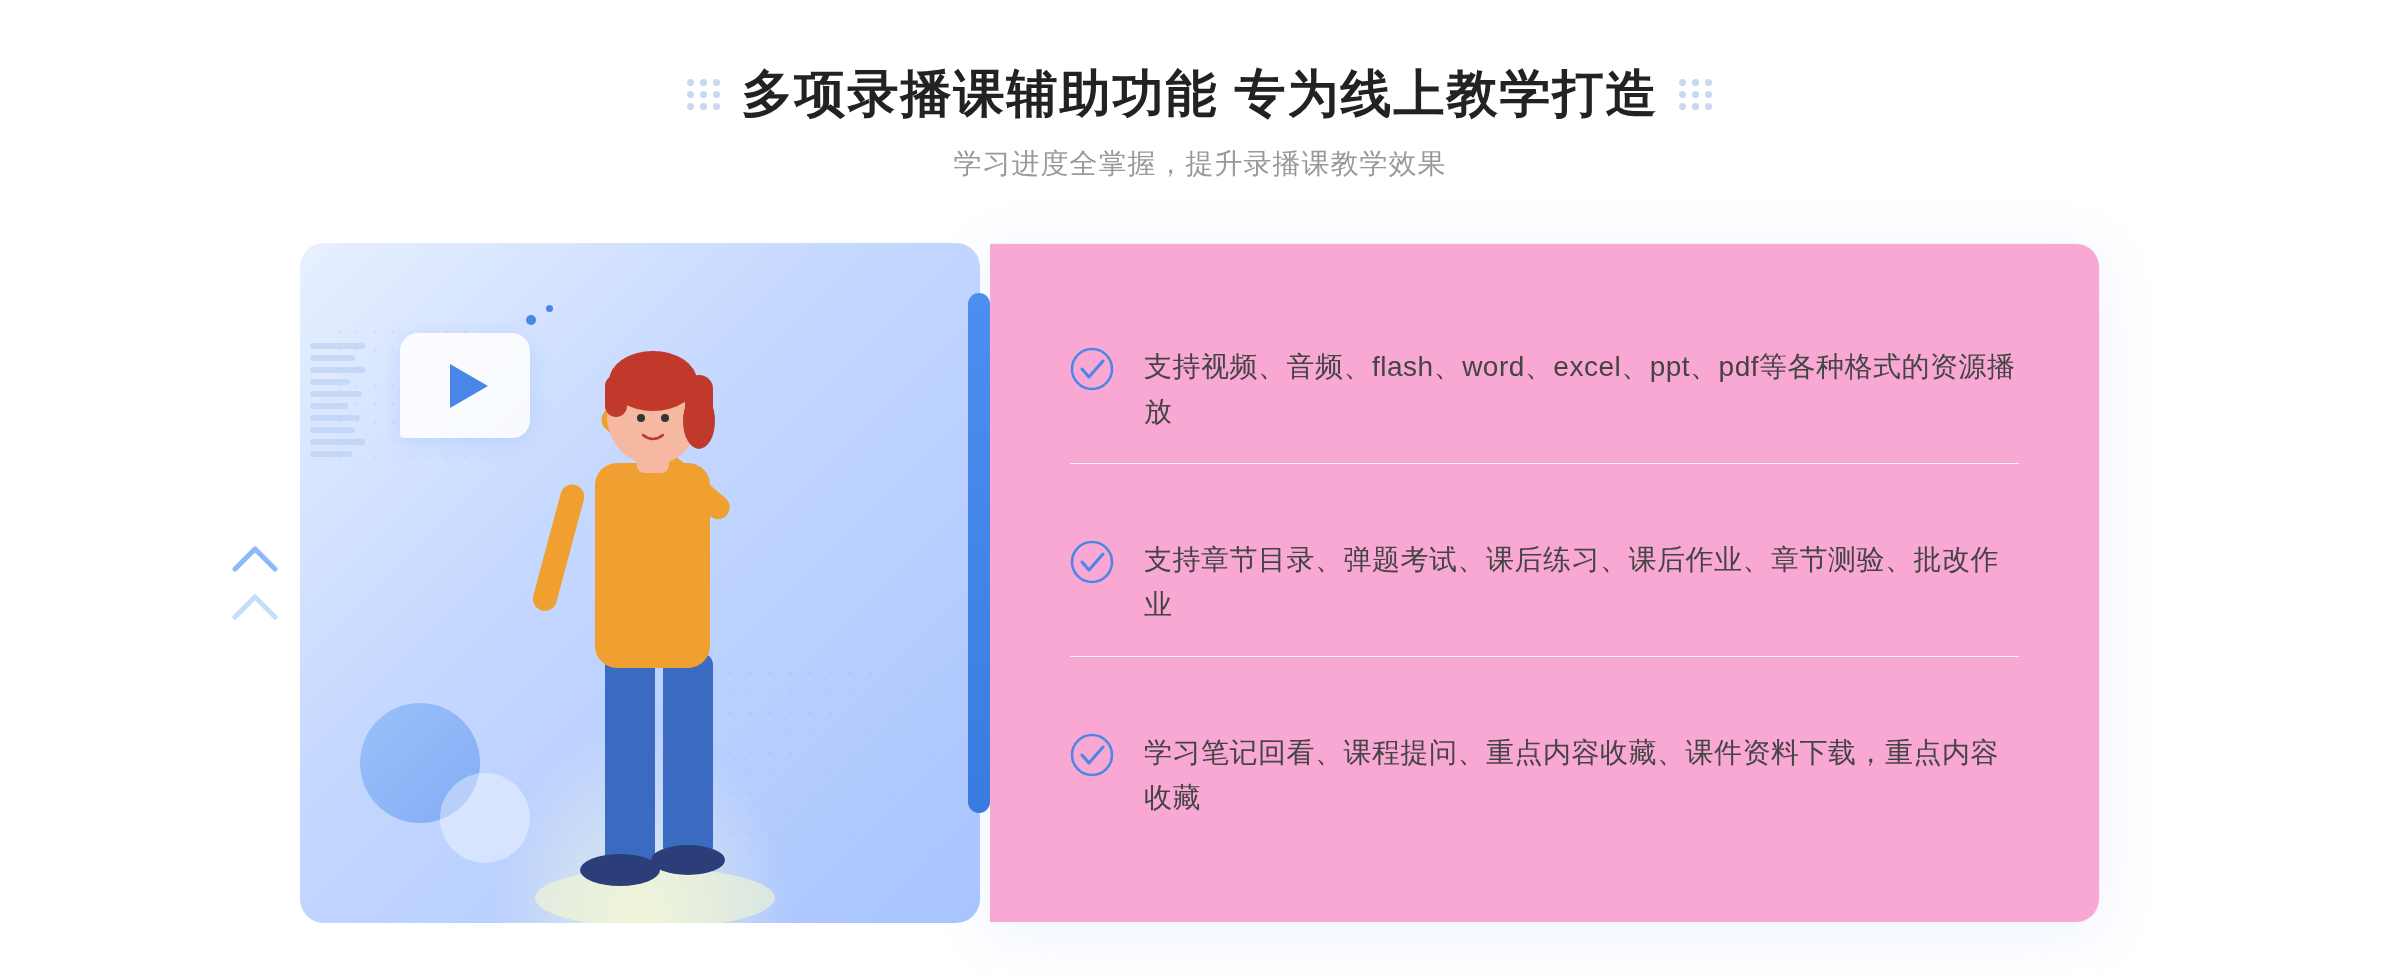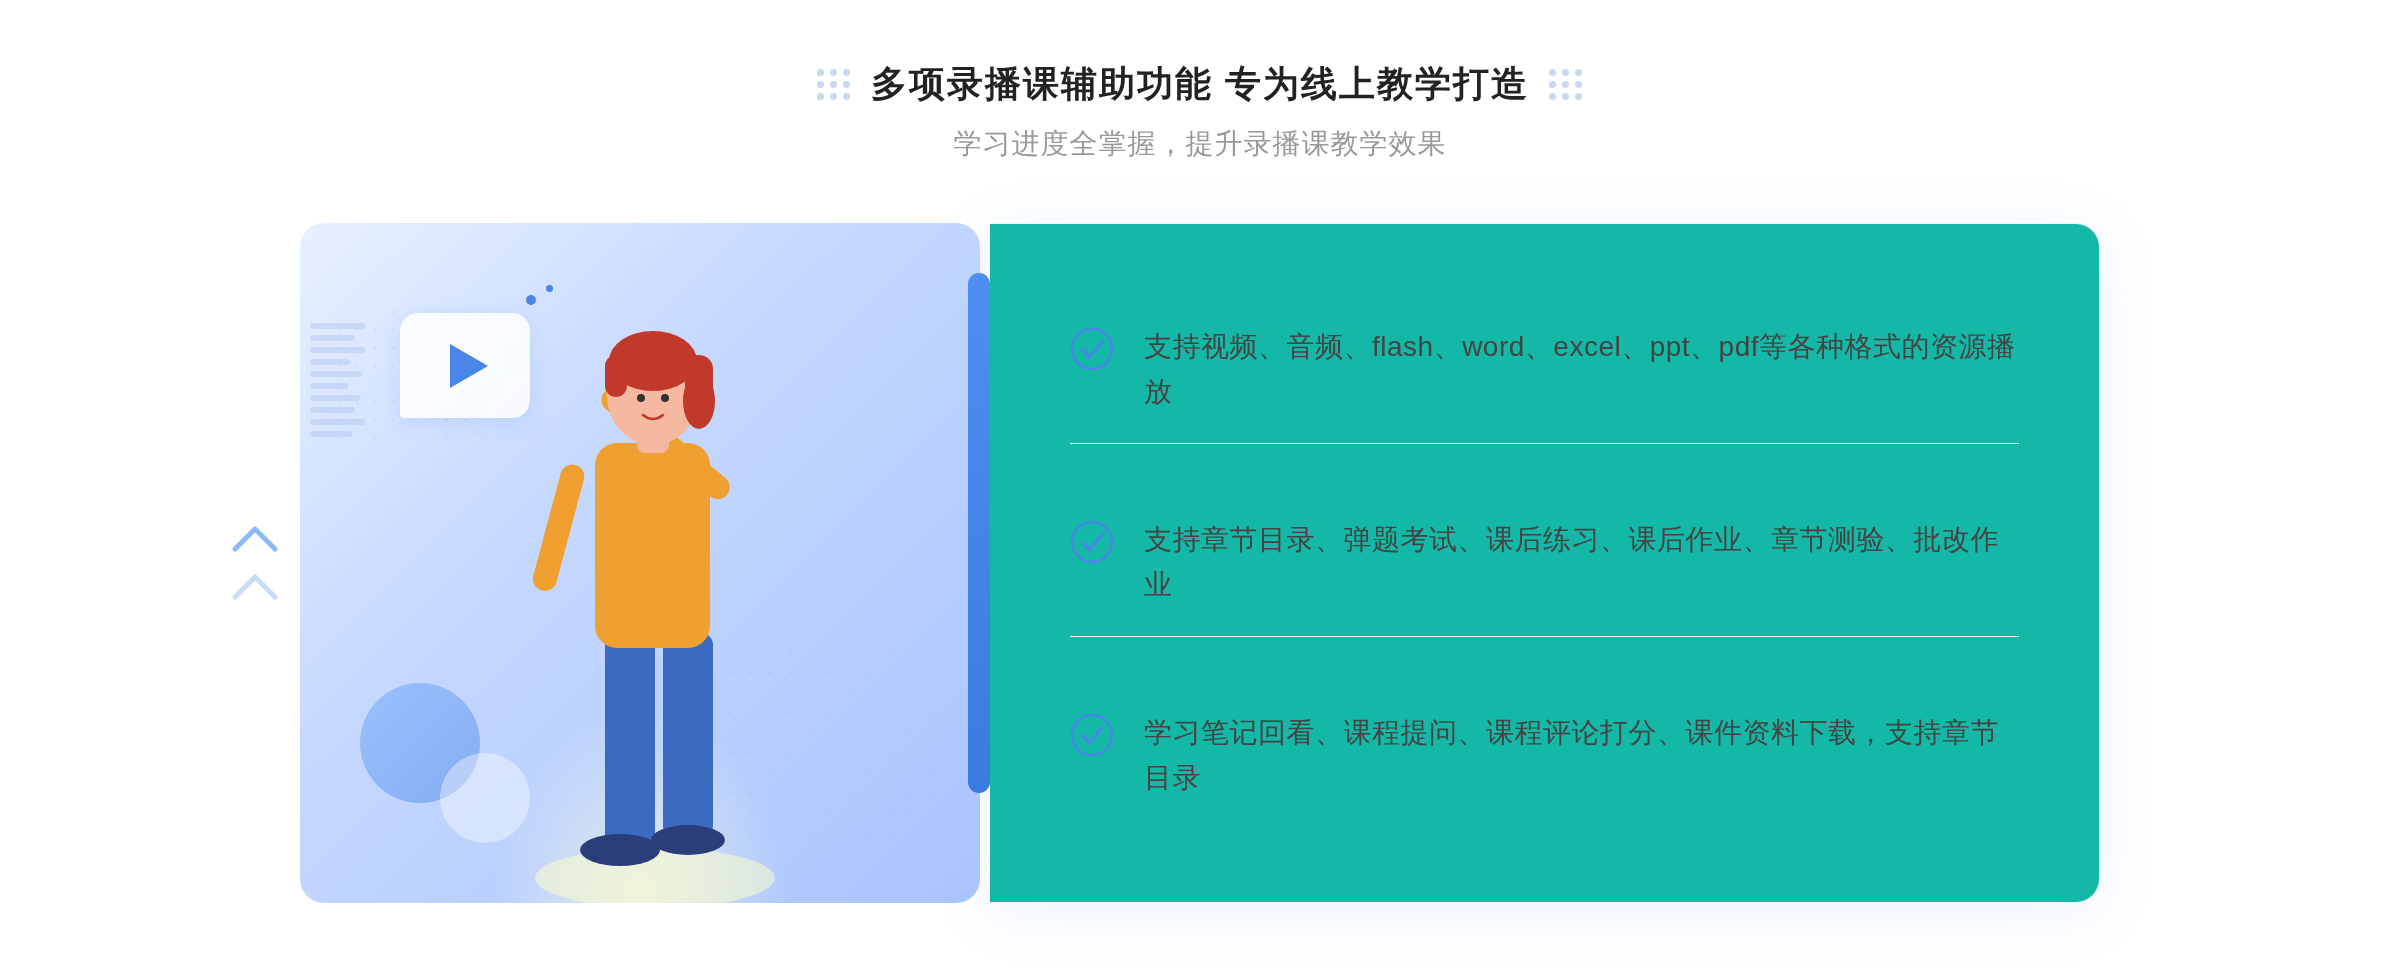--- a/index.html
+++ b/index.html
@@ -43,21 +43,21 @@
     }
 
     .dot {
       width: 7px;
       height: 7px;
       border-radius: 50%;
       background: #c8d8f0;
     }
 
     .main-title {
-      font-size: 36px;
+      font-size: 51px;
       font-weight: 600;
       color: #222222;
       letter-spacing: 2px;
     }
 
     .subtitle {
       font-size: 28px;
       color: #999999;
       letter-spacing: 1px;
     }
@@ -198,21 +198,21 @@
       left: 50%;
       transform: translateX(-50%);
       width: 300px;
       height: 200px;
       background: radial-gradient(ellipse at 50% 100%, rgba(255,255,220,0.6) 0%, transparent 70%);
     }
 
     
     .features-panel {
       flex: 1;
-      background: #14b8a6;
+      background: #f9a8d4;
       border-radius: 0 24px 24px 0;
       padding: 50px 80px;
       display: flex;
       flex-direction: column;
       justify-content: space-around;
       box-shadow: 0 10px 60px rgba(100,150,255,0.12);
       margin-left: 10px;
       border: 1px solid #f0f4ff;
       border-left: none;
     }
@@ -400,21 +400,21 @@
         <span class="feature-text">支持章节目录、弹题考试、课后练习、课后作业、章节测验、批改作业</span>
       </div>
 
       <div class="feature-item">
         <div class="check-icon-wrapper">
           <svg width="44" height="44" viewBox="0 0 44 44">
             <circle cx="22" cy="22" r="20" fill="none" stroke="#4a85e8" stroke-width="2.5"></circle>
             <polyline points="12,22 19,30 33,14" fill="none" stroke="#4a85e8" stroke-width="3" stroke-linecap="round" stroke-linejoin="round"></polyline>
           </svg>
         </div>
-        <span class="feature-text">学习笔记回看、课程提问、课程评论打分、课件资料下载，支持章节目录</span>
+        <span class="feature-text">学习笔记回看、课程提问、重点内容收藏、课件资料下载，重点内容收藏</span>
       </div>
 
 
     </div>
 
   </div>
 
 </div>
 
 </body></html>

